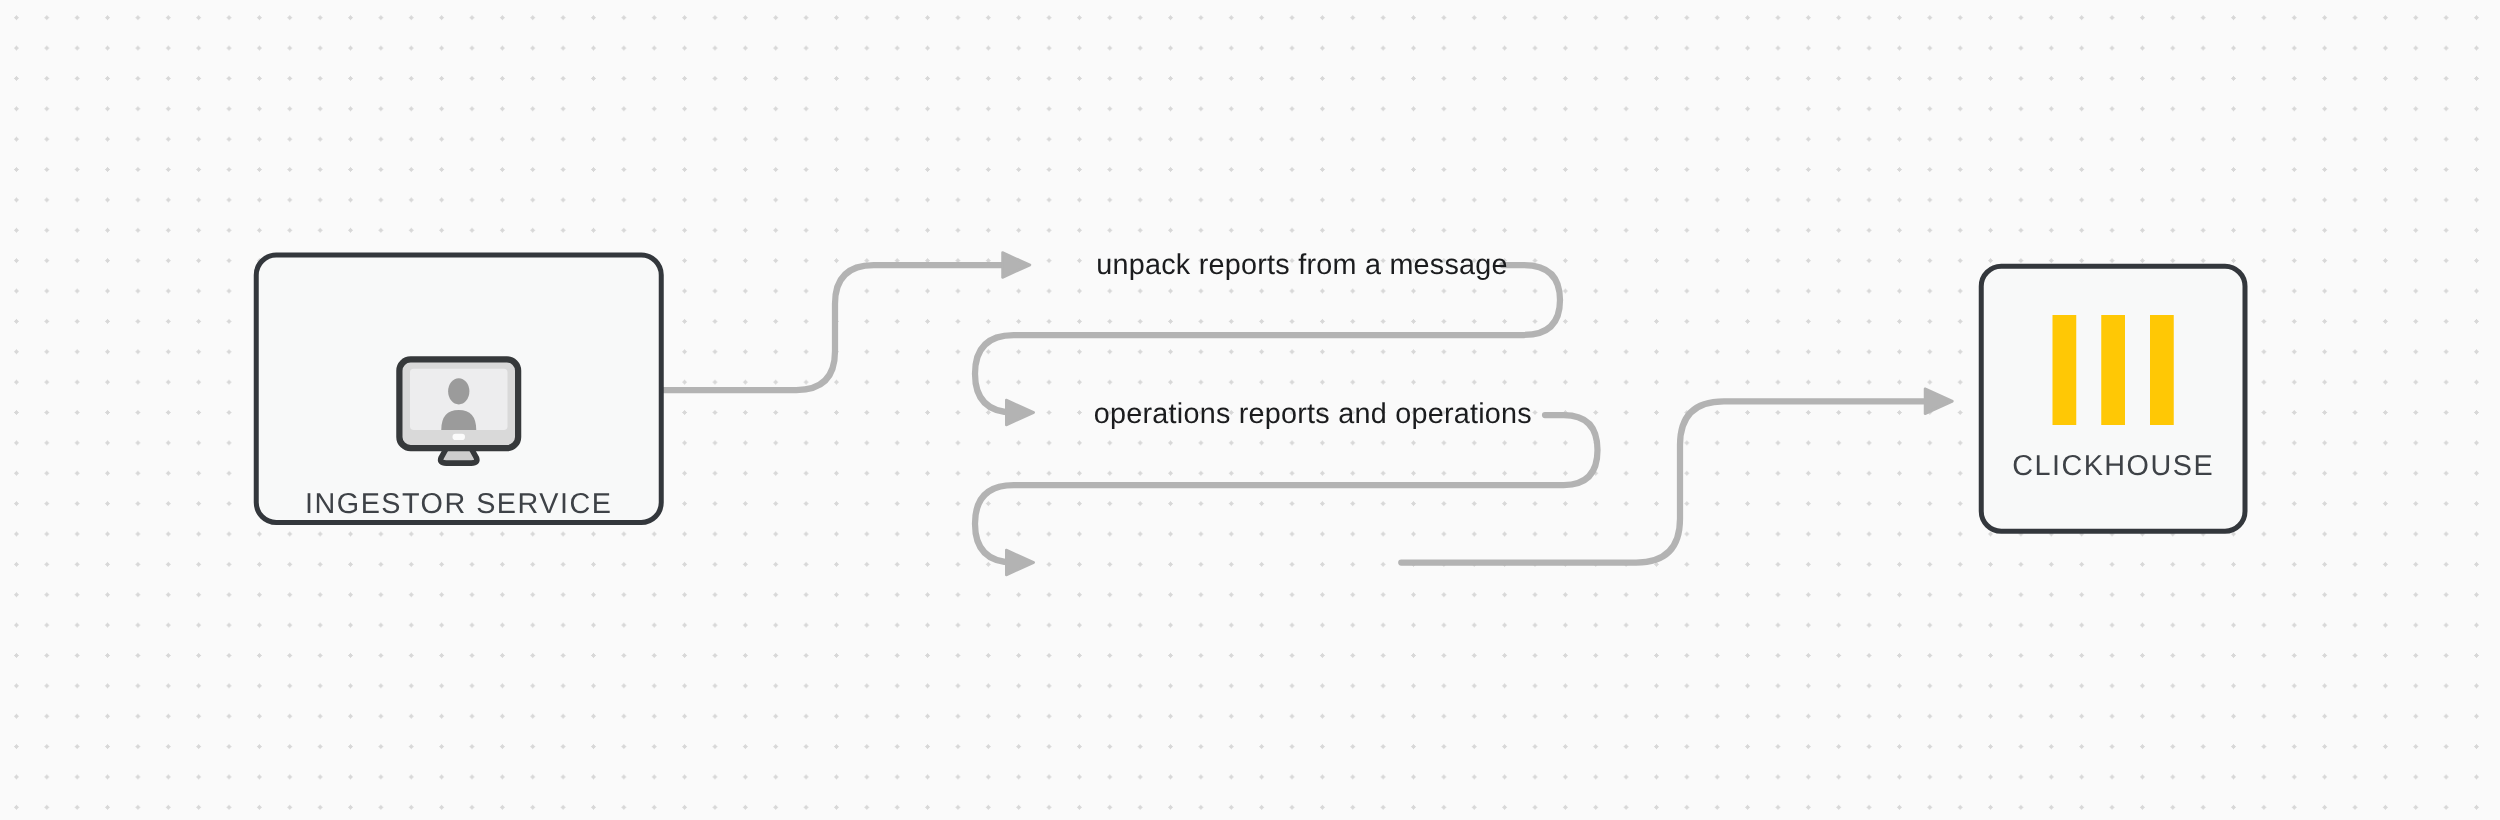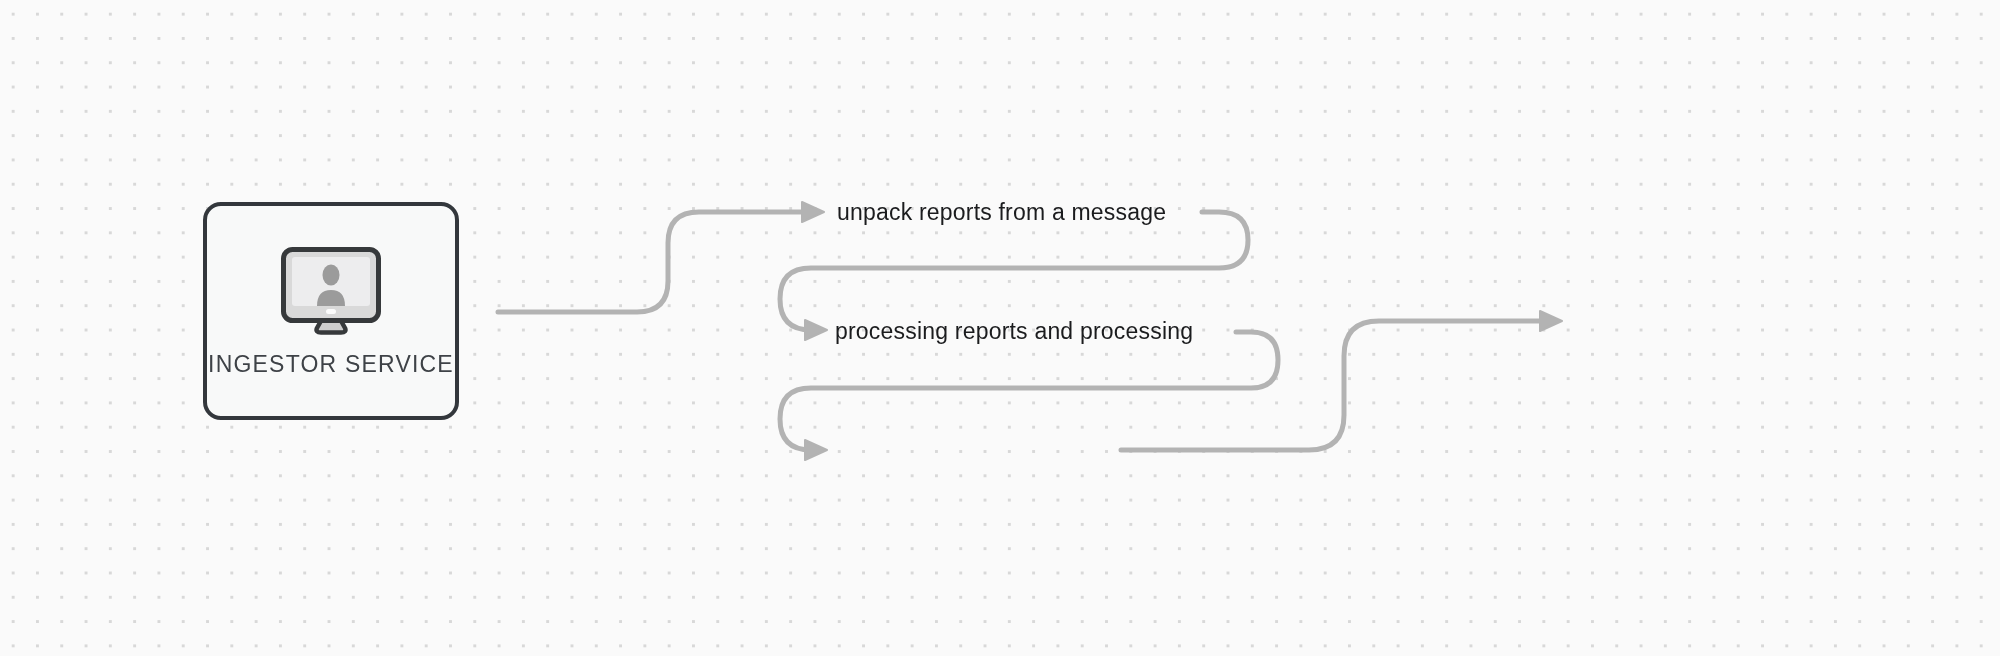--- a/index.html
+++ b/index.html
@@ -11,34 +11,34 @@
     background-position: 1px 2px;
     font-family:"Liberation Sans", sans-serif;
   }
   svg.connectors { position:absolute; left:0; top:0; display:block; }
 
   .node {
     position:absolute; box-sizing:border-box;
     background:#f8f9f9; border:4px solid #33373c; border-radius:18px;
     display:flex; flex-direction:column; align-items:center; justify-content:center;
   }
-  #node-ingestor  { left:203px; top:202px; width:256px; height:218px; gap:16px; }
+  #node-ingestor  { left:203px; top:202px; width:328px; height:218px; gap:16px;justify-content:flex-end; }
   #node-clickhouse{ left:1583px; top:211px; width:215px; height:216px; gap:19px; }
   .node-label {
     font-size:23px; font-weight:500; letter-spacing:1.2px;
     color:#3e4247; white-space:nowrap;
   }
 
   .ch-bars { display:flex; gap:20px; height:88px; align-items:stretch; }
   .ch-bars span { width:19px; background:#ffc805; display:block; }
 
   .step {
     position:absolute; transform:translateY(-50%);
     font-size:23px; font-weight:500; color:#1b1c1e;
-    white-space:nowrap; letter-spacing:0.2px;
+    white-space:nowrap; letter-spacing:0.2px;margin-left:40px;
   }
   #step-0 { left:837px; top:212px; }
   #step-1 { left:835px; top:331px; }
   #step-2 { left:834px; top:450px; }
 </style>
 </head>
 <body>
 
 <div class="canvas">
 
@@ -62,17 +62,25 @@
       <path d="M43 74 L38 83 Q36 87.5 42 87.5 L62 87.5 Q68 87.5 66 83 L61 74 Z" fill="#cdcdcd" stroke="#36393b" stroke-width="4.5" stroke-linejoin="round"></path>
       <rect x="4.5" y="4.5" width="95" height="71" rx="9" fill="#d9d9d9" stroke="#36393b" stroke-width="5"></rect>
       <rect x="13" y="12" width="78" height="49" rx="3" fill="#ededee"></rect>
       <ellipse cx="52" cy="30" rx="8.5" ry="10.5" fill="#9b9b9b"></ellipse>
       <path d="M38 61 Q38 45 52 45 Q66 45 66 61 Z" fill="#9b9b9b"></path>
       <rect x="47" y="64" width="10" height="5" rx="2.5" fill="#fbfbfb"></rect>
     </svg>
     <div class="node-label">INGESTOR SERVICE</div>
   </div>
 
+  <div class="node" id="node-clickhouse">
+    <div class="ch-bars">
+      <span></span>
+      <span></span>
+      <span></span>
+    </div>
+    <div class="node-label">CLICKHOUSE</div>
+  </div>
 
   <div class="step" id="step-0">unpack reports from a message</div>
-  <div class="step" id="step-1">processing reports and processing</div>
+  <div class="step" id="step-1">operations reports and operations</div>
 
 </div>
 
 </body></html>

